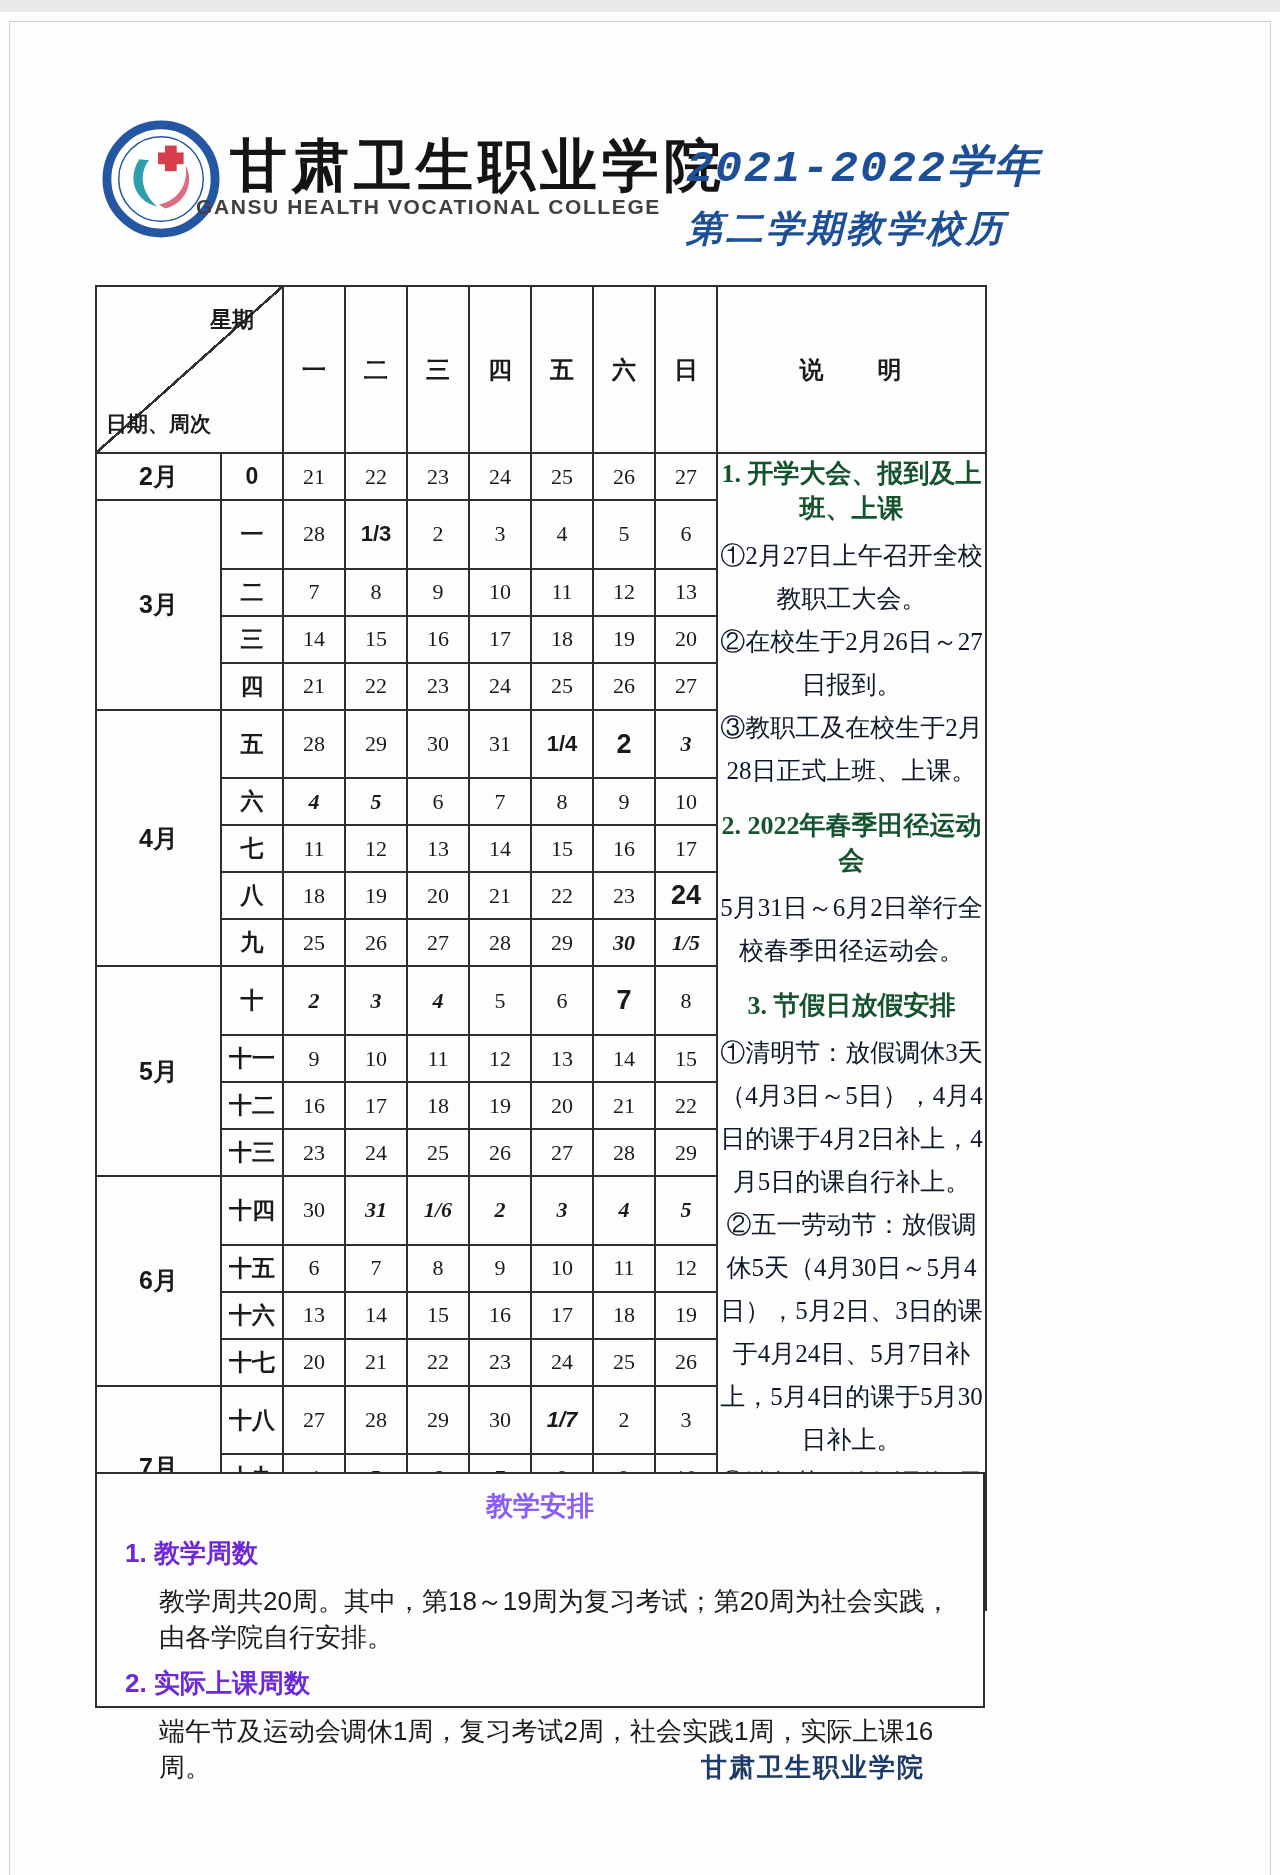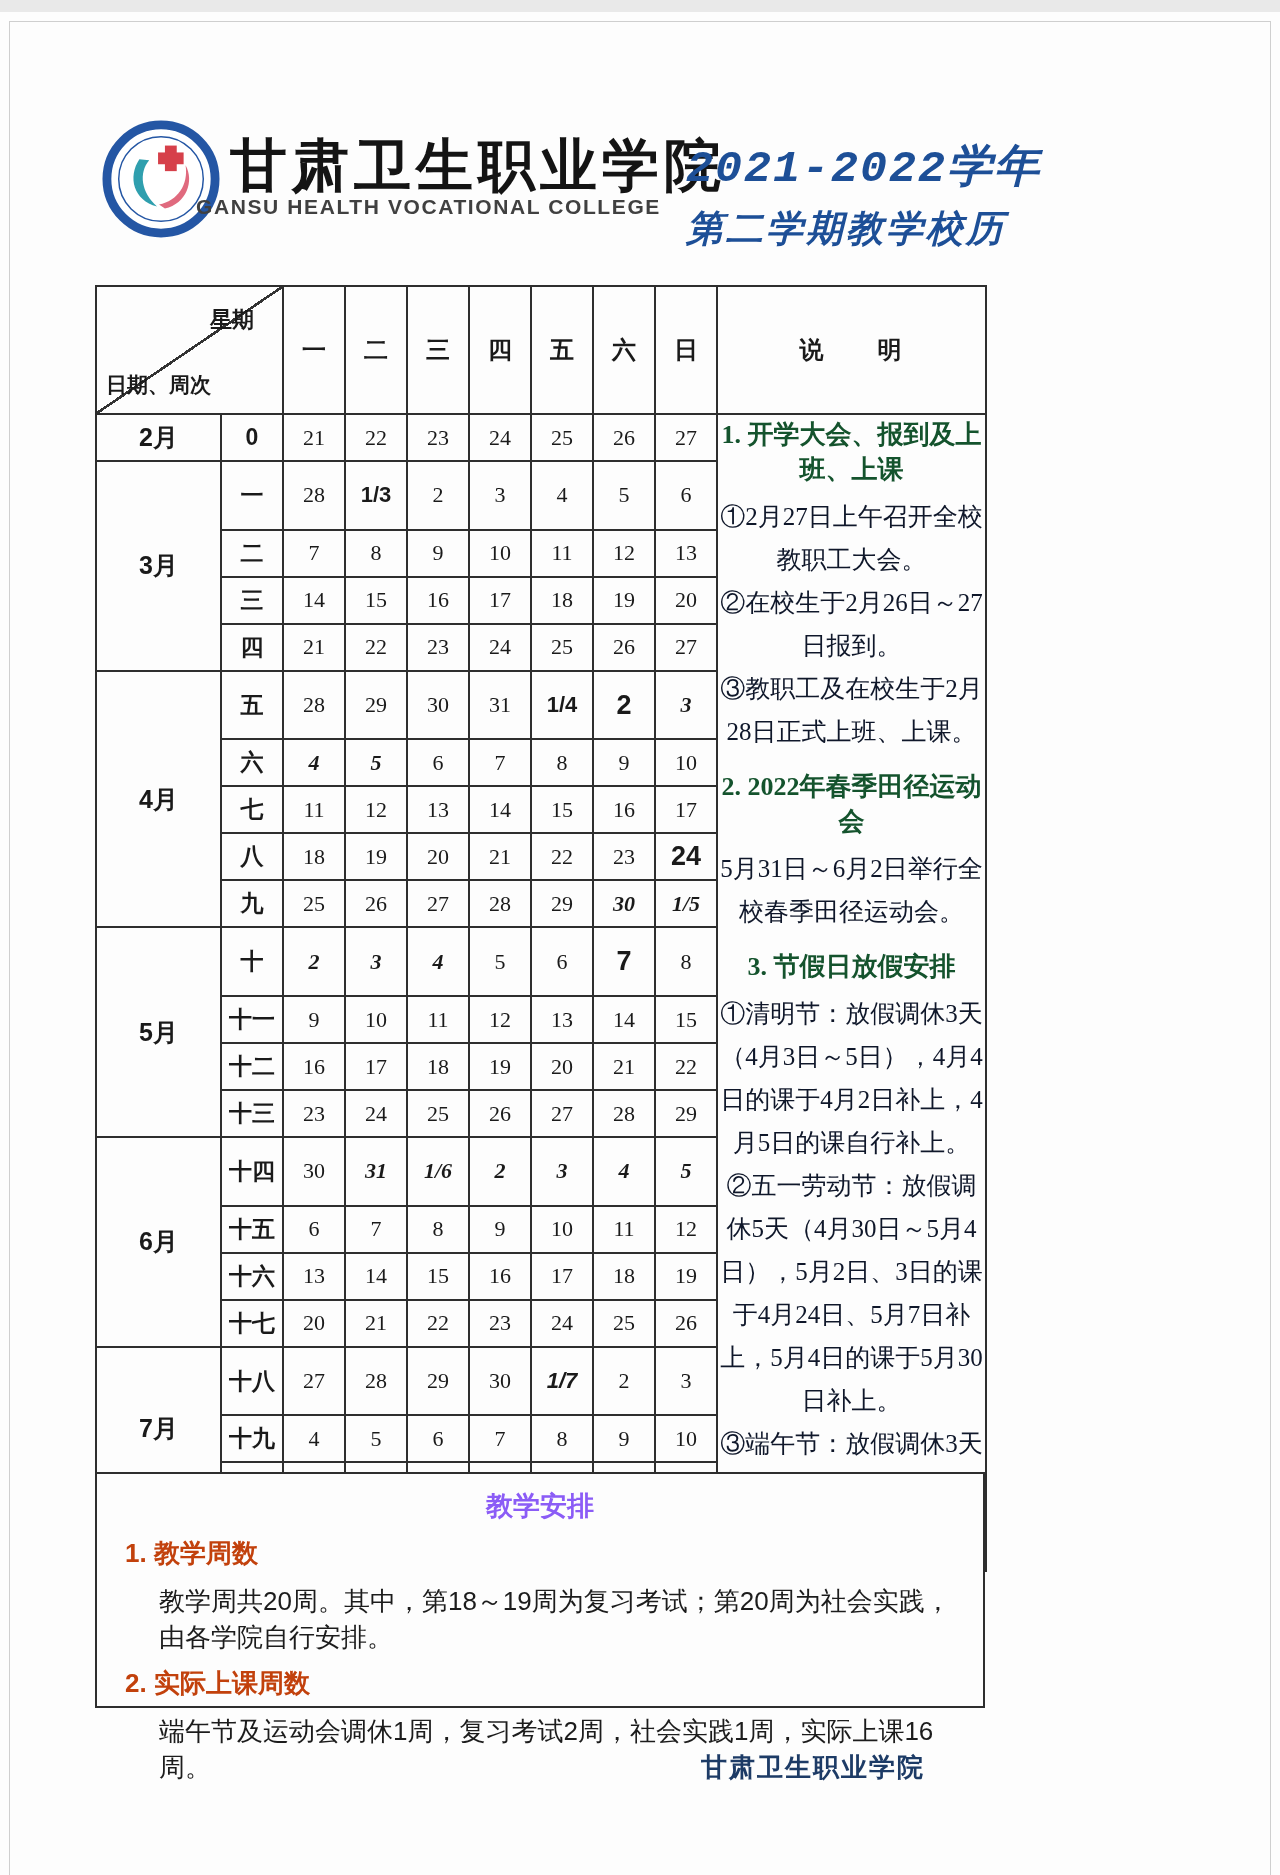--- a/index.html
+++ b/index.html
@@ -15,21 +15,21 @@
               letter-spacing:1.6px;white-space:nowrap;}
   .term-title{position:absolute;left:686px;top:124px;width:330px;color:#1d4f97;
               font-family:Liberation Mono, monospace;font-style:italic;font-weight:800;}
   .term-line1{font-size:45px;letter-spacing:2px;white-space:nowrap;}
   .term-line2{font-size:37px;margin-top:8px;letter-spacing:3px;white-space:nowrap;}
 
   
   table.calendar{position:absolute;left:95px;top:273px;width:890px;border-collapse:collapse;table-layout:fixed;}
   .calendar th,.calendar td{border:2px solid #2e2e2e;text-align:center;vertical-align:middle;padding:0;
                             color:#1a1a1a;}
-  .calendar thead tr{height:128px;}
+  .calendar thead tr{height:167px;}
   .calendar tbody tr{height:47px;}
   .corner{position:relative;
     background-image:linear-gradient(to bottom right,transparent calc(50% - 1.3px),
       #333 calc(50% - 1.3px),#333 calc(50% + 1.3px),transparent calc(50% + 1.3px));}
   .c-top{position:absolute;top:18px;right:28px;font-size:22px;font-weight:700;}
   .c-bottom{position:absolute;bottom:14px;left:9px;font-size:21px;font-weight:700;white-space:nowrap;}
   .day-h{font-size:24px;font-weight:700;}
   .notes-h{font-size:24px;font-weight:700;letter-spacing:2px;}
   .month-cell{font-size:25px;font-weight:700;}
   .week-cell{font-size:23px;font-weight:700;}
@@ -49,21 +49,21 @@
   .note-body{color:#0f172a;font-size:25px;line-height:1.72;
              font-family:"Liberation Serif","DejaVu Serif",serif;}
 
   .summer-row{height:62px;}
   .summer-cell{font-size:28px;font-weight:700;color:#2570ad;letter-spacing:3px;}
 
   
   .plan{position:absolute;left:95px;top:1460px;width:890px;height:236px;border:2px solid #2e2e2e;
         box-sizing:border-box;padding-top:14px;background:#fdfdfd;}
   .plan-title{text-align:center;font-size:27px;font-weight:700;color:#8b5cf6;margin-bottom:12px;}
-  .plan-h{color:#c2410c;font-size:26px;font-weight:700;margin:10px 0 12px 28px;}
+  .plan-h{color:#6d28d9;font-size:26px;font-weight:700;margin:10px 0 12px 28px;}
   .plan-b{color:#1c1c1c;font-size:26px;margin:0 18px 6px 62px;line-height:1.4;}
 
   .footer{position:absolute;top:1738px;right:355px;font-size:26px;font-weight:700;color:#1d3b66;
           letter-spacing:2px;}
 </style>
 </head>
 <body>
 
 <div class="page">
   <div class="frame"></div>

